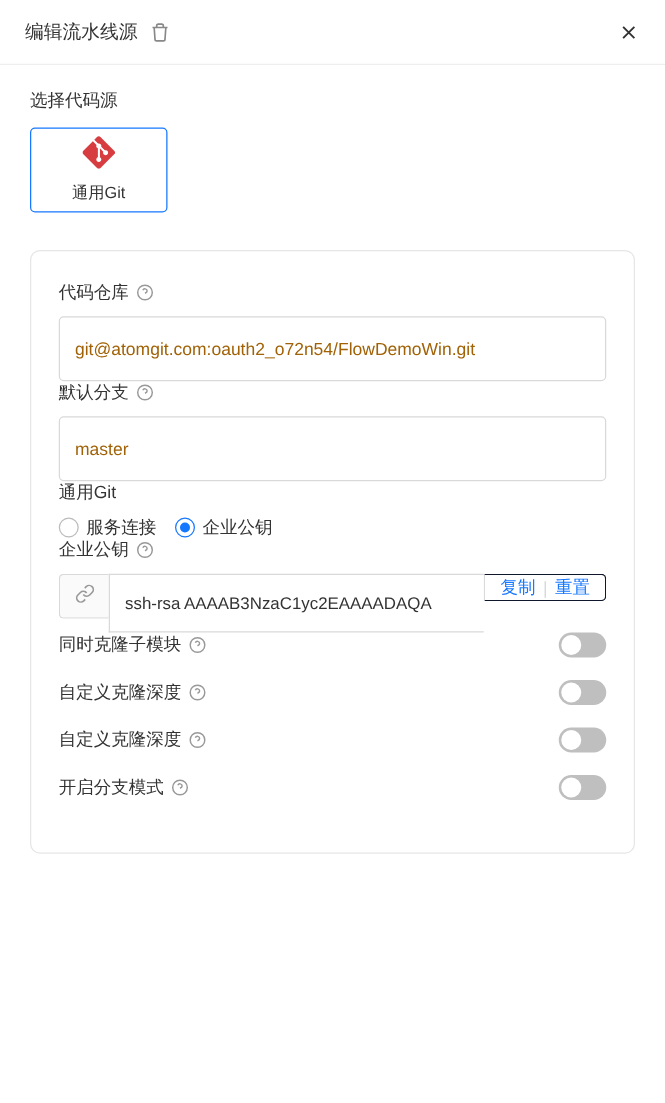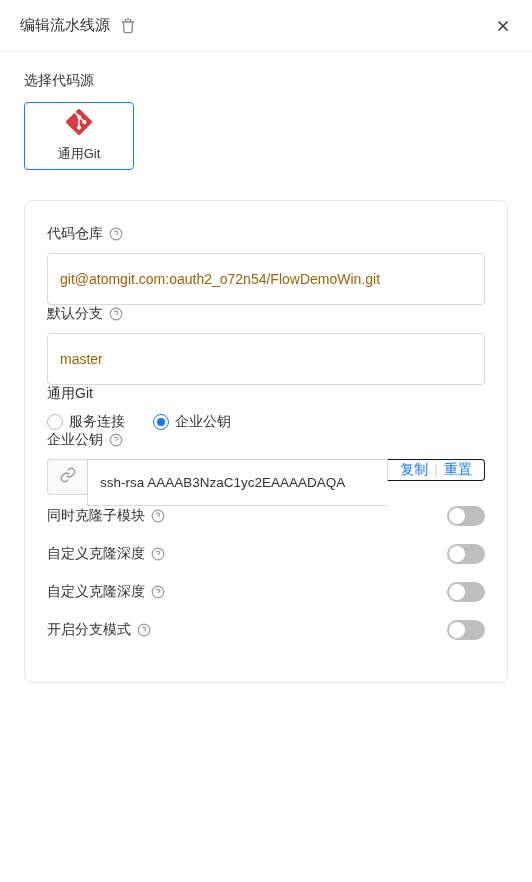--- a/index.html
+++ b/index.html
@@ -98,21 +98,21 @@
       height: 52px;
       padding: 0 12px;
       border: 1px solid #d9d9d9;
       border-radius: 4px;
       font-size: 14px;
       color: #a16207;
       outline: none;
     }
     .radio-group {
       display: flex;
-      gap: 28px;
+      gap: 15px;
       align-items: center;
     }
     .radio-item {
       display: flex;
       align-items: center;
       gap: 6px;
       cursor: pointer;
     }
     .radio-circle {
       width: 16px;

